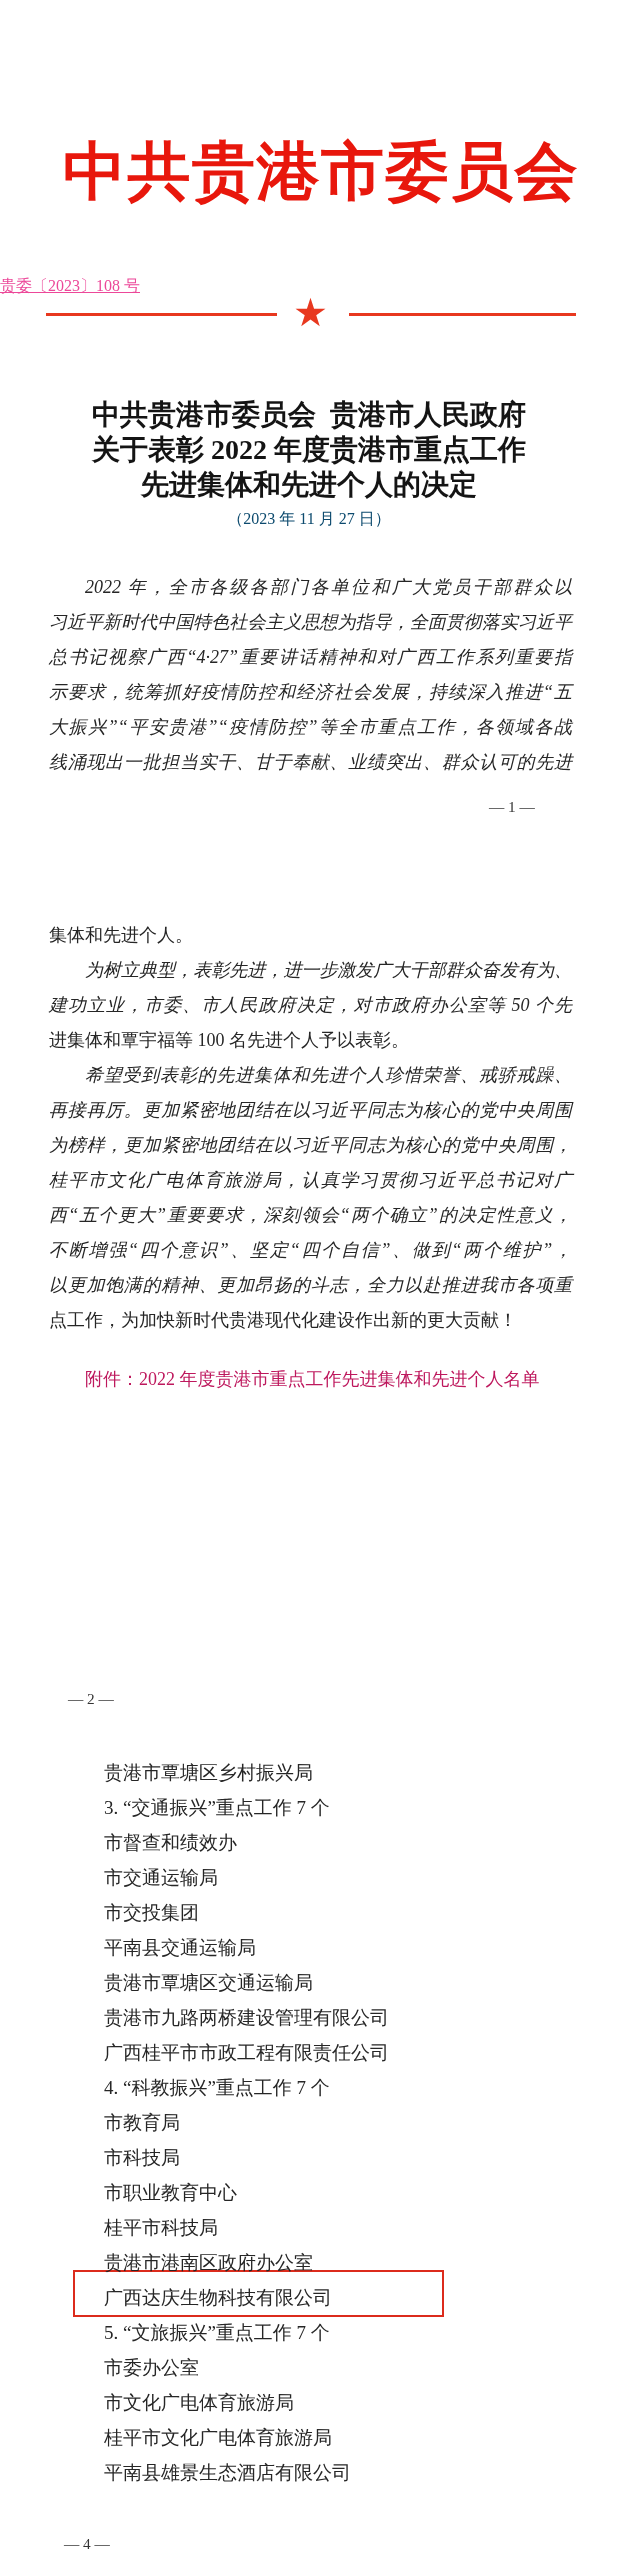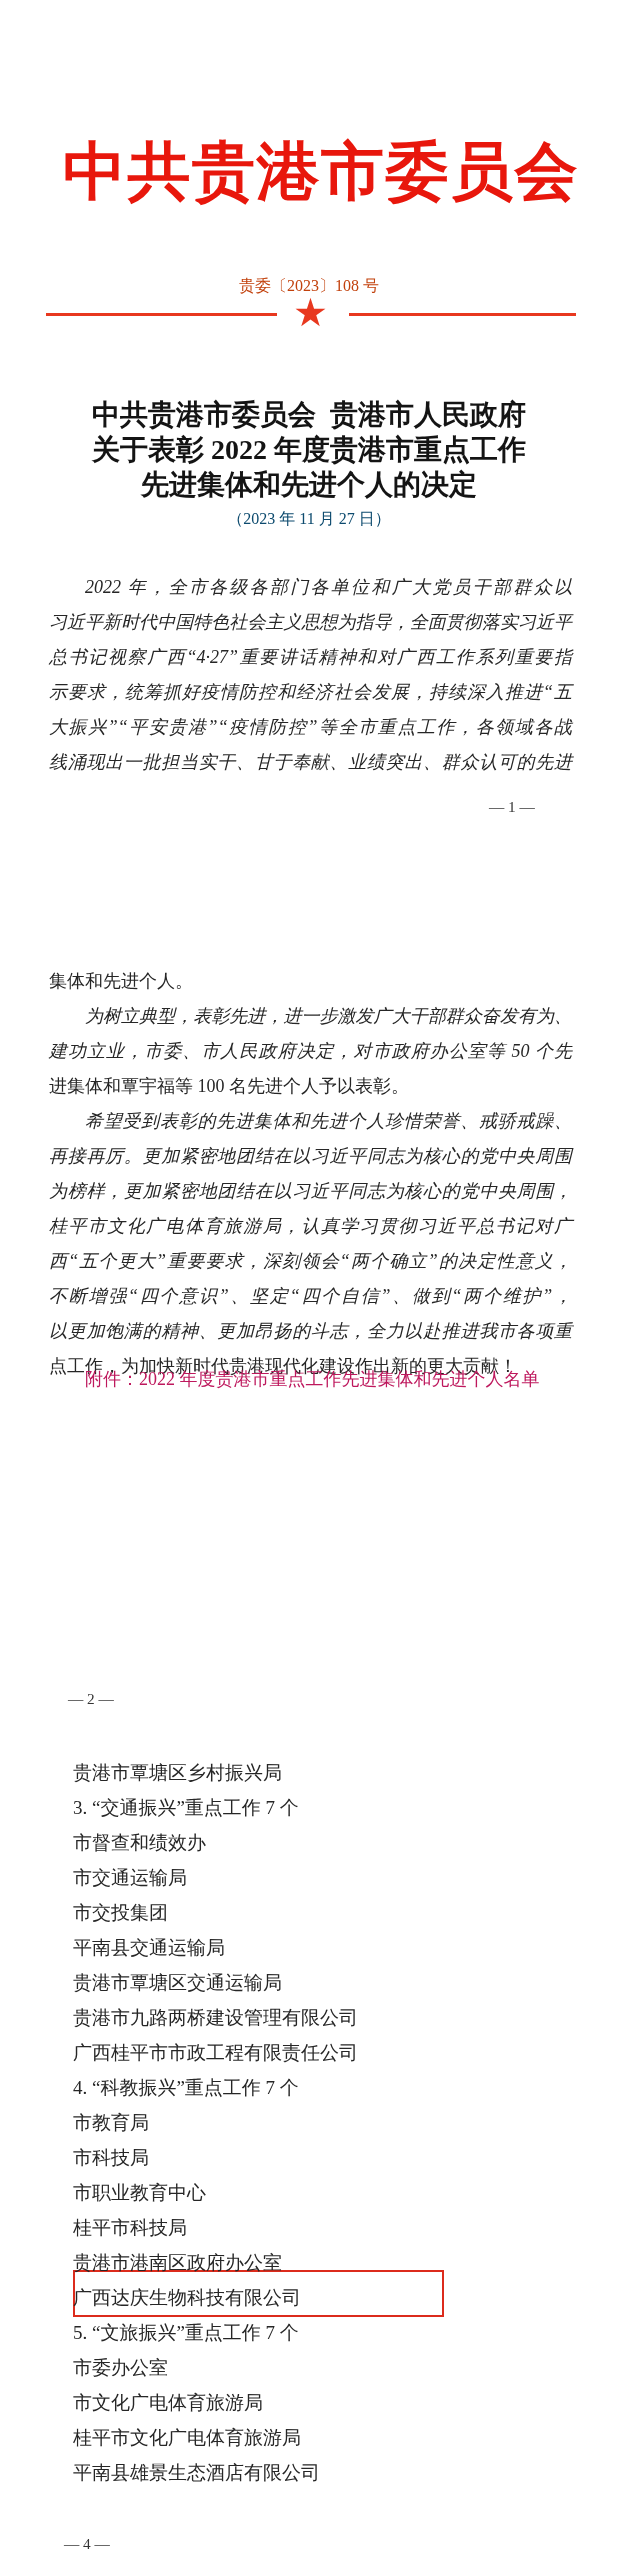--- a/index.html
+++ b/index.html
@@ -16,22 +16,21 @@
     position:absolute; top:135px; left:12px; width:618px;
     text-align:center;
     font-size:63px; font-weight:bold;
     letter-spacing:1.5px;
     color:#E8170C;
     line-height:1.2;
     white-space:nowrap;
   }
   .doc-number{
     position:absolute; top:276px; left:0; width:618px;
-    text-align:center;
-    font-size:16px; color:#c2410c;
+    font-size:16px; color:#ec4899;text-decoration:underline;
   }
   .divider-seg{
     position:absolute; top:313px; height:2.9px;
     background:#E8381F;
   }
   .divider-left{ left:46px; width:231px; }
   .divider-right{ left:349px; width:227px; }
   .star{
     position:absolute; top:291px; left:291px; width:39px;
     text-align:center;
@@ -51,38 +50,38 @@
     position:absolute; top:509px; left:0; width:618px;
     text-align:center;
     font-size:16px; color:#0c4a6e;
   }
   .body{
     position:absolute; left:49px; width:523px;
     font-size:18px; line-height:35px;
     color:#262626;
   }
   .page1-body{ top:570px; }
-  .page2-body{ top:918px;margin-top:46px; }
+  .page2-body{ top:918px; }
   .line{ text-align:left; }
   .line.fill{ text-align:justify; text-align-last:justify;font-style:italic; }
   .line.indent{ text-indent:36px; }
   .attachment{
     position:absolute; top:1368px; left:85px;
     font-size:18px; line-height:22.5px; color:#be185d;
   }
   .footer{
     position:absolute;
     font-size:15.3px; color:#333333;
     white-space:nowrap;
   }
   .footer-1{ top:798px; left:489px; }
   .footer-2{ top:1690px; left:68px; }
   .footer-4{ top:2535px; left:64px; }
   .list{
-    position:absolute; top:1755px; left:73px; width:487px;
+    position:absolute; top:1755px; left:104px; width:487px;
     font-size:19px; line-height:35px;
     color:#262626;
   }
   .list .item{ white-space:nowrap; }
   .highlight-box{
     position:absolute; top:2270px; left:73px;
     width:371px; height:47px;
     border:2.9px solid #DC2B1C;
     box-sizing:border-box;
     background:transparent;

